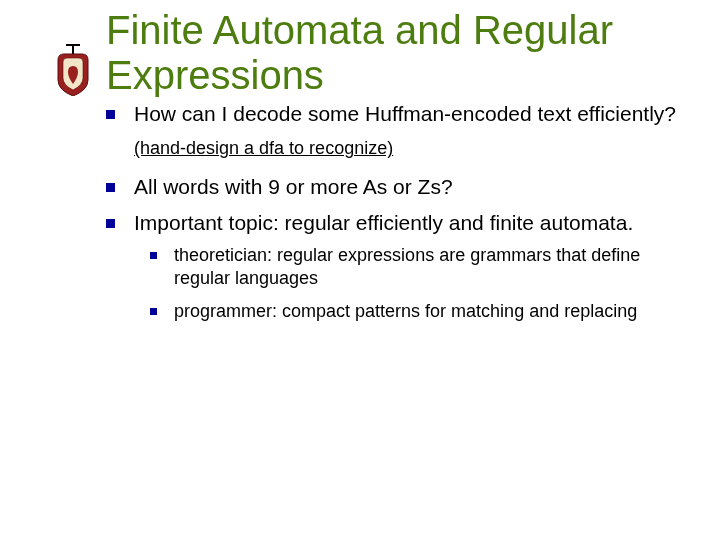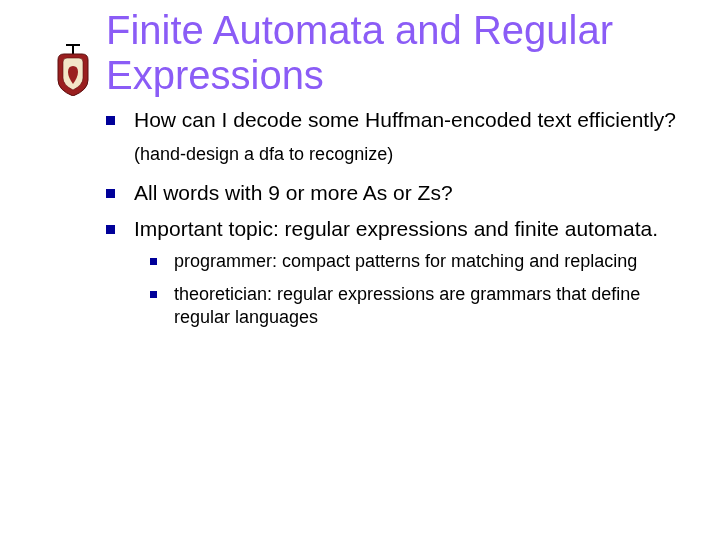--- a/index.html
+++ b/index.html
@@ -25,28 +25,28 @@
     width: 38px;
     height: 52px;
   }
   .title {
     position: absolute;
     left: 106px;
     top: 8px;
     width: 590px;
     font-size: 40px;
     line-height: 1.12;
-    color: #8b5cf6;
+    color: #4d7c0f;
     font-family: Verdana, Geneva, sans-serif;
     letter-spacing: 0px;
   }
   .body {
     position: absolute;
     left: 106px;
-    top: 107px;
+    top: 101px;
     width: 584px;
     font-size: 21px;
     line-height: 1.25;
   }
   ul.level1 {
     list-style: none;
     margin: 0;
     padding: 0;
   }
   ul.level1 > li {
@@ -59,20 +59,21 @@
     left: 0;
     top: 9px;
     width: 9px;
     height: 9px;
     background: #000099;
   }
   .indent-note {
     font-size: 18px;
     margin: 6px 0 14px 28px;
     line-height: 1.25;
+    text-decoration: underline;
   }
   ul.level2 {
     list-style: none;
     margin: 8px 0 0 0;
     padding: 0 0 0 16px;
     font-size: 18px;
     line-height: 1.28;
   }
   ul.level2 > li {
     position: relative;
@@ -114,28 +115,28 @@
 
     <div class="indent-note">(hand-design a dfa to recognize)</div>
 
     <ul class="level1">
       <li>
         <span class="sq"></span>
         <span>All words with 9 or more As or Zs?</span>
       </li>
       <li>
         <span class="sq"></span>
-        <span>Important topic: regular expressions and finite automata.</span>
+        <span>Important topic: regular efficiently and finite automata.</span>
         <ul class="level2">
           <li>
             <span class="sq"></span>
-            <span>programmer: compact patterns for matching and replacing</span>
+            <span>theoretician: regular expressions are grammars that define regular languages</span>
           </li>
           <li>
             <span class="sq"></span>
-            <span>theoretician: regular expressions are grammars that define regular languages</span>
+            <span>programmer: compact patterns for matching and replacing</span>
           </li>
         </ul>
       </li>
     </ul>
   </div>
 
 </div>
 
 </body></html>

